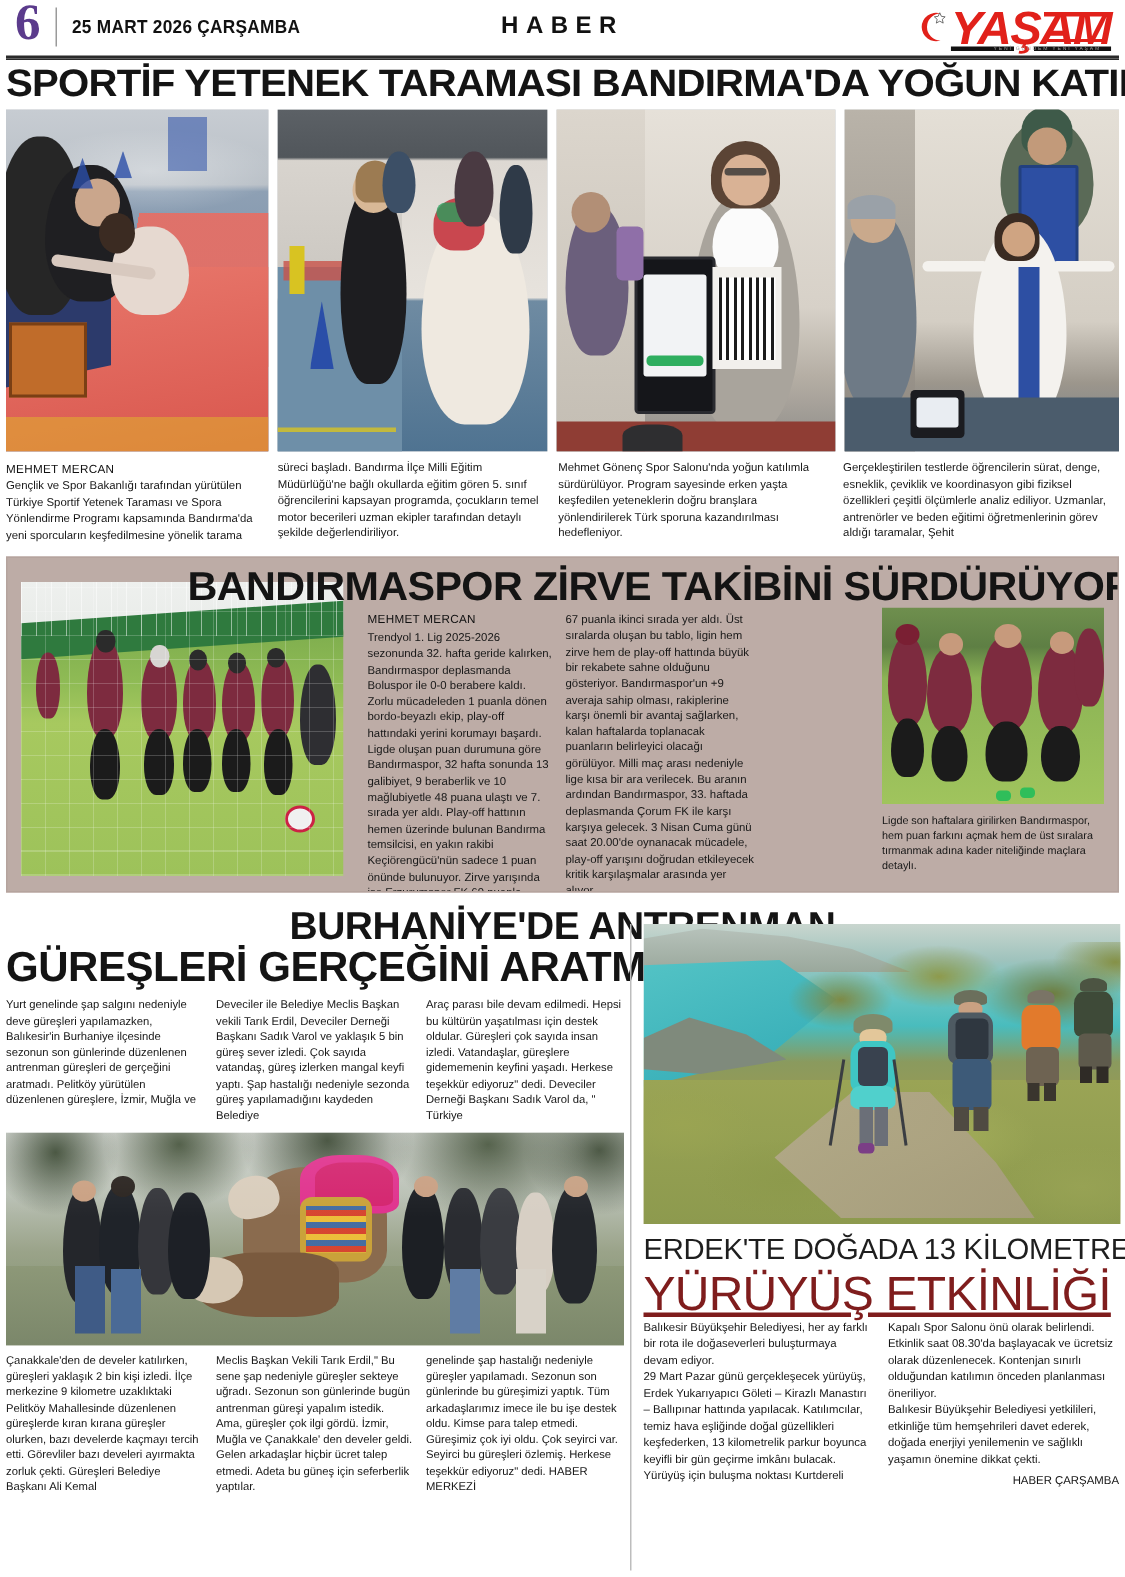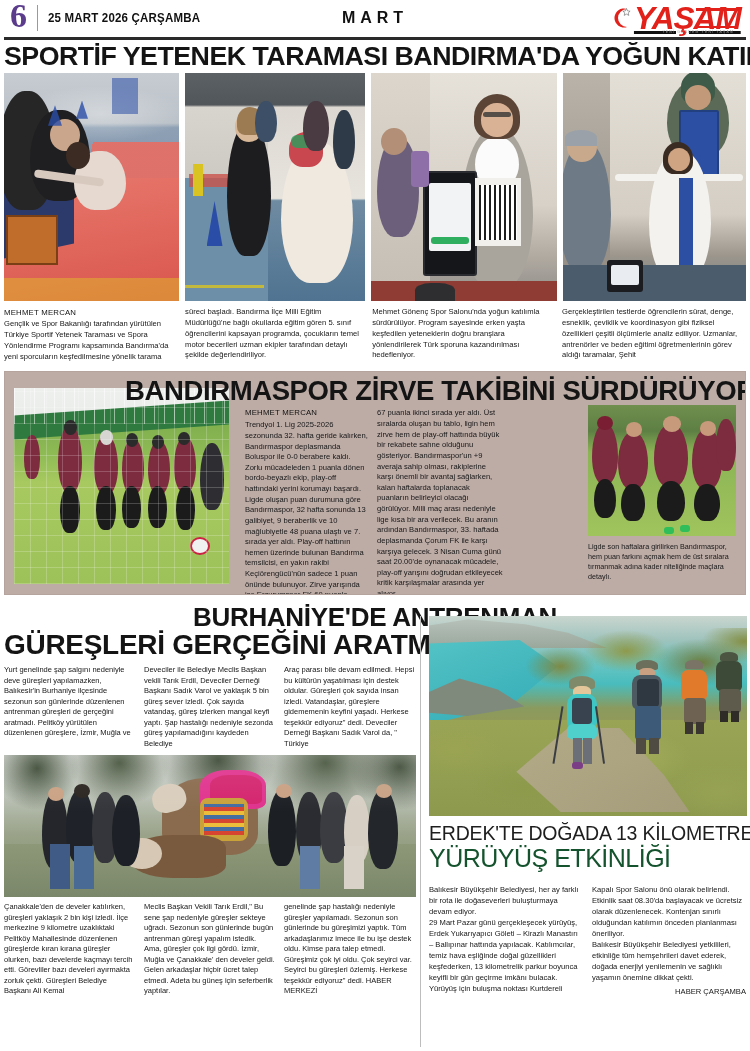--- a/index.html
+++ b/index.html
@@ -105,39 +105,39 @@
   .story4 {
     position:absolute; left:420px; top:616px; width:326px; bottom:4px;
     border-left:1px solid #bdbdbd; padding-left:8px;
   }
   .s4-photo { width:318px; height:200px; overflow:hidden; position:relative; }
   .s4-hl1 {
     font-size:19.5px; font-weight:normal; color:#1e1e1e; letter-spacing:-.2px;
     margin-top:6px; white-space:nowrap; transform:scaleX(1.0); transform-origin:left top;
   }
   .s4-hl2 {
-    font-size:25px; font-weight:normal; color:#14532d; letter-spacing:-.5px;
-    line-height:1.02; margin-top:1px; white-space:nowrap;
-  }
-  .s4-cols { display:flex; gap:10px; margin-top:12px; }
+    font-size:32px; font-weight:normal; color:#7f1d1d; letter-spacing:-.5px;
+    line-height:1.02; margin-top:1px; white-space:nowrap;text-decoration:underline;
+  }
+  .s4-cols { display:flex; gap:10px; margin-top:0; }
   .s4-col { width:154px; font-size:7.6px; line-height:1.46; color:#161616; }
   .s4-credit { text-align:right; margin-top:3px; font-size:7.6px; }
 
   
   .ph { position:absolute; inset:0; }
   .fig { position:absolute; border-radius:46% 46% 40% 40%/ 55% 55% 45% 45%; }
 </style>
 </head>
 <body>
 
 <div class="masthead">
   <div class="page-num">6</div>
   <div class="vrule"></div>
   <div class="issue-date">25 MART 2026 ÇARŞAMBA</div>
-  <div class="section-name">MART</div>
+  <div class="section-name">HABER</div>
   <div class="logo">
     <div class="logo-moon">
       <svg width="30" height="30" viewBox="0 0 30 30">
         <path d="M20 6 A9.5 9.5 0 1 0 20 24 A7.6 7.6 0 1 1 20 6 Z" fill="#e1211a"></path>
         <path d="M19.5 5.5 l1.1 2.4 2.5 .3 -1.9 1.7 .6 2.5 -2.3-1.3 -2.3 1.3 .6-2.5 -1.9-1.7 2.5-.3 z" fill="#ffffff" stroke="#444" stroke-width=".5"></path>
       </svg>
     </div>
     <div style="position:relative;text-decoration:underline;">
       <div class="logo-word">YAŞAM</div>
       <div class="logo-bar"></div>

